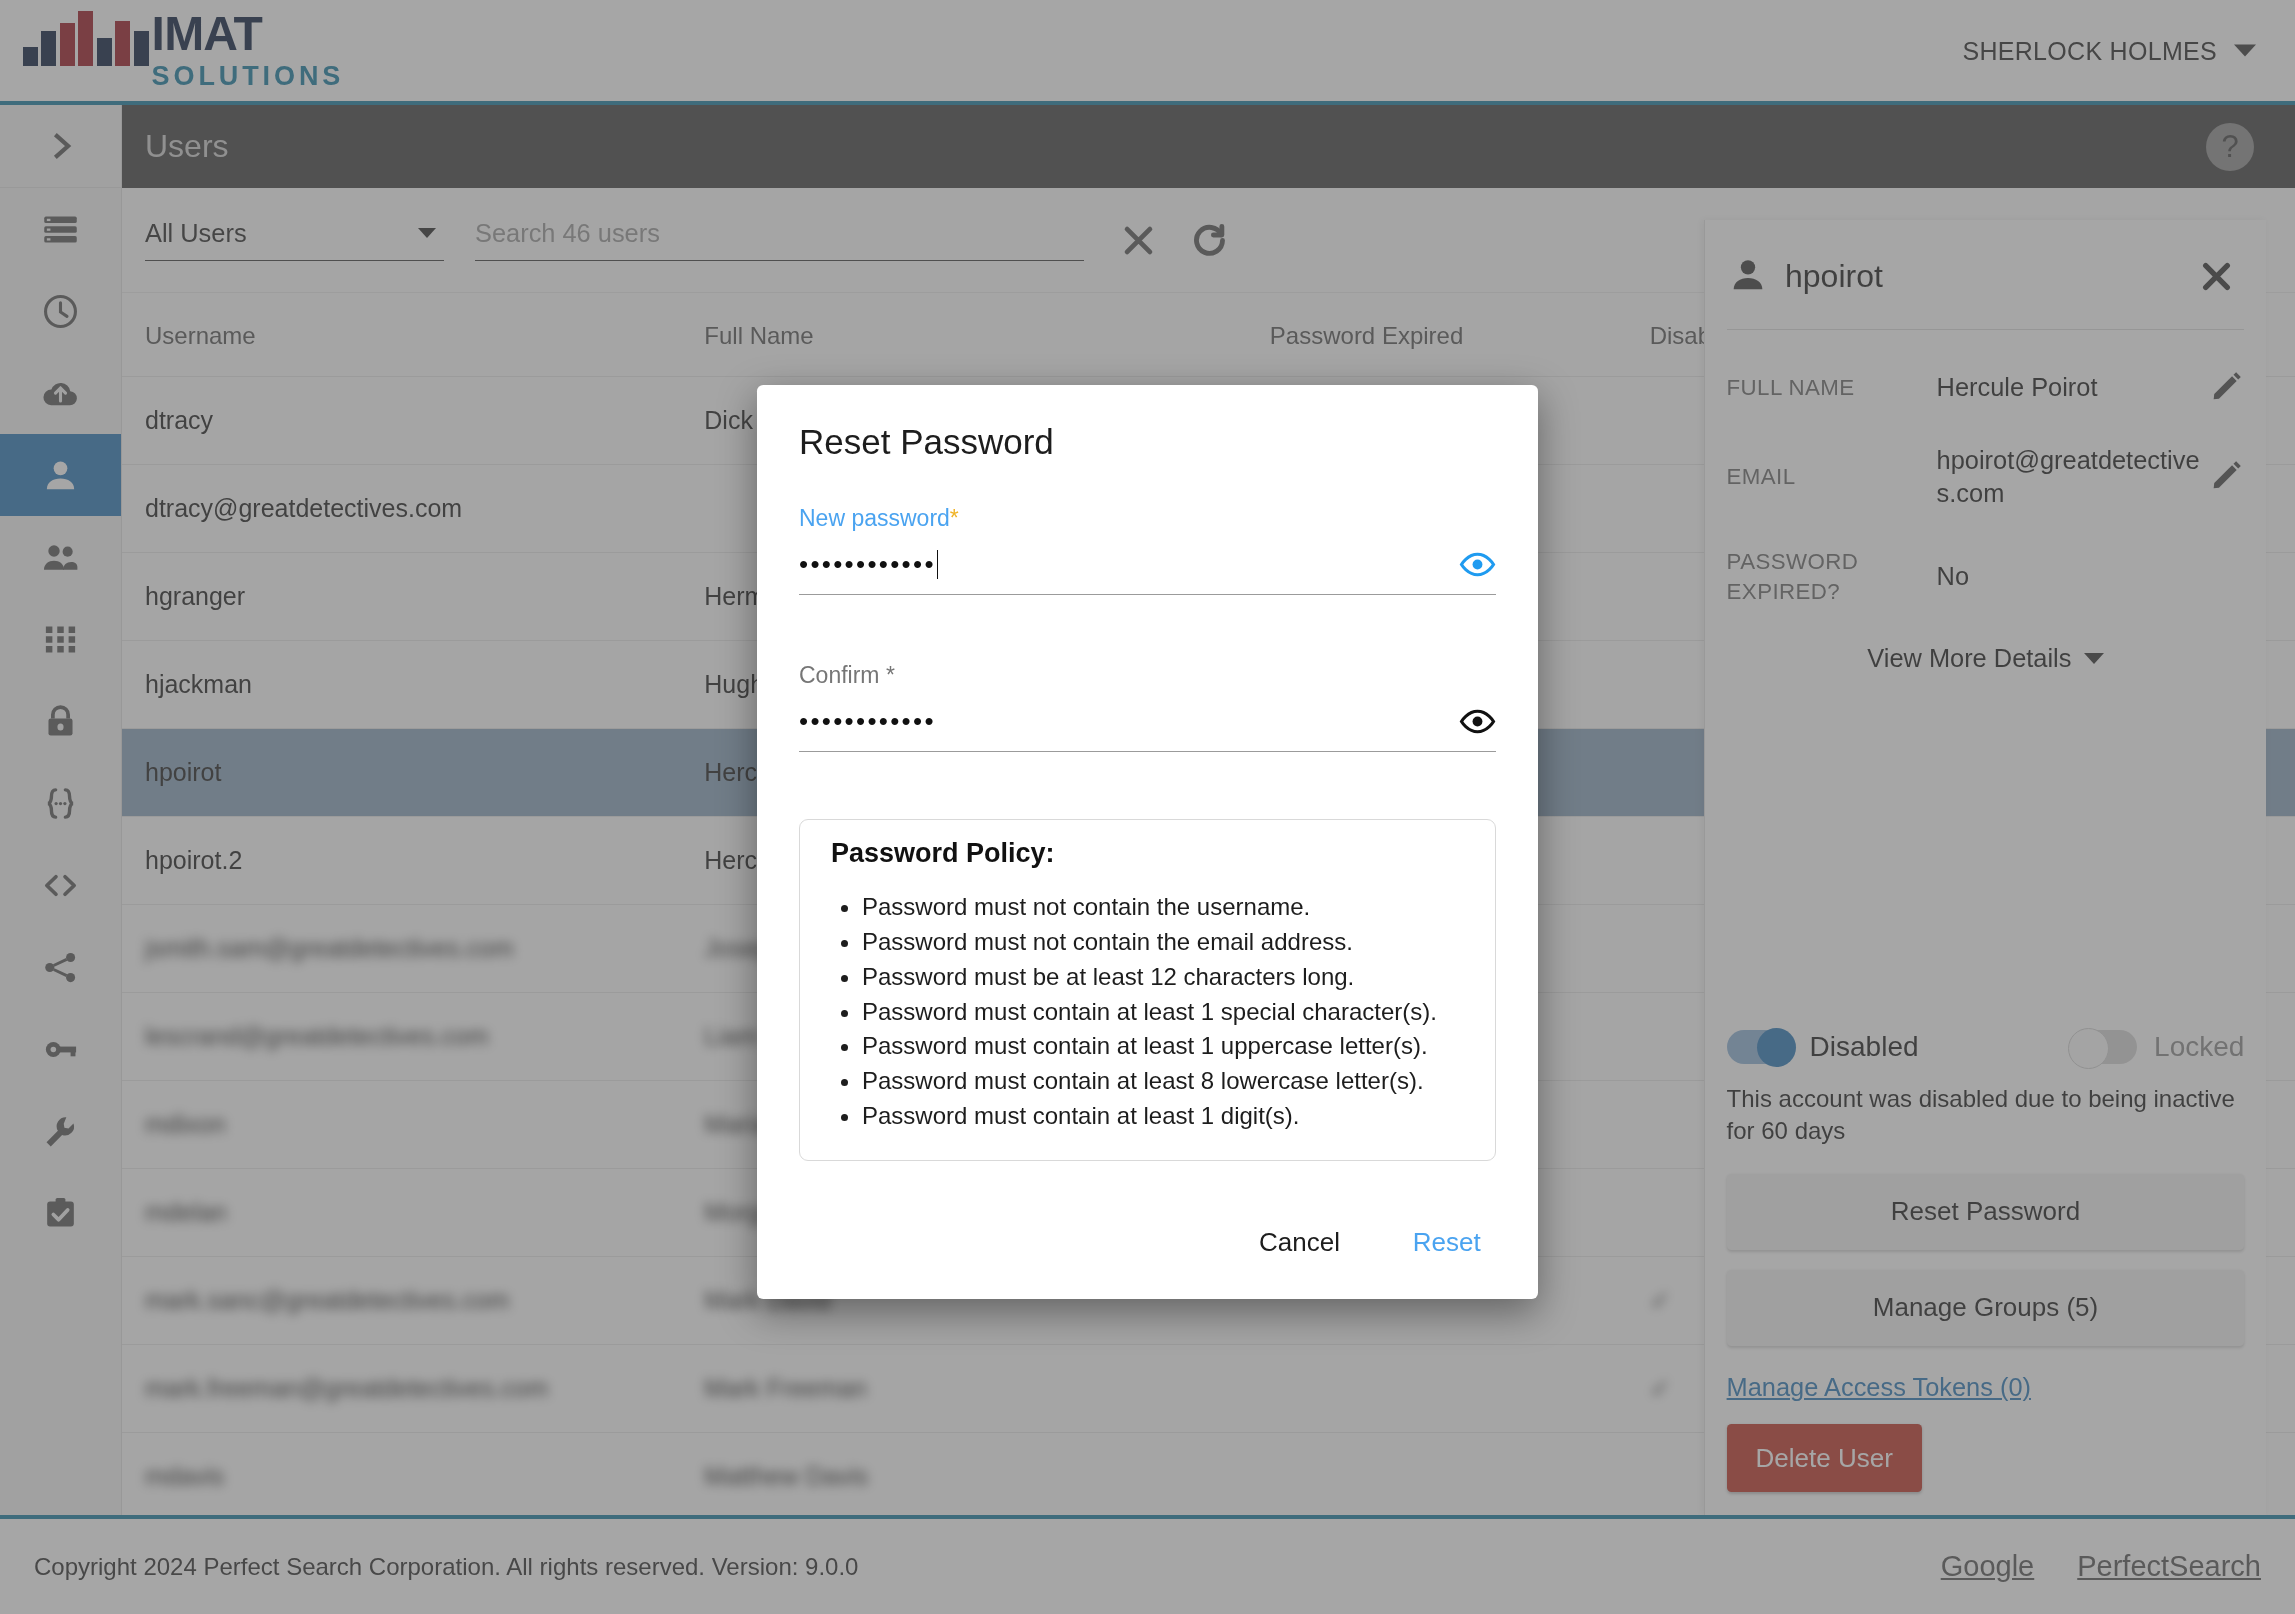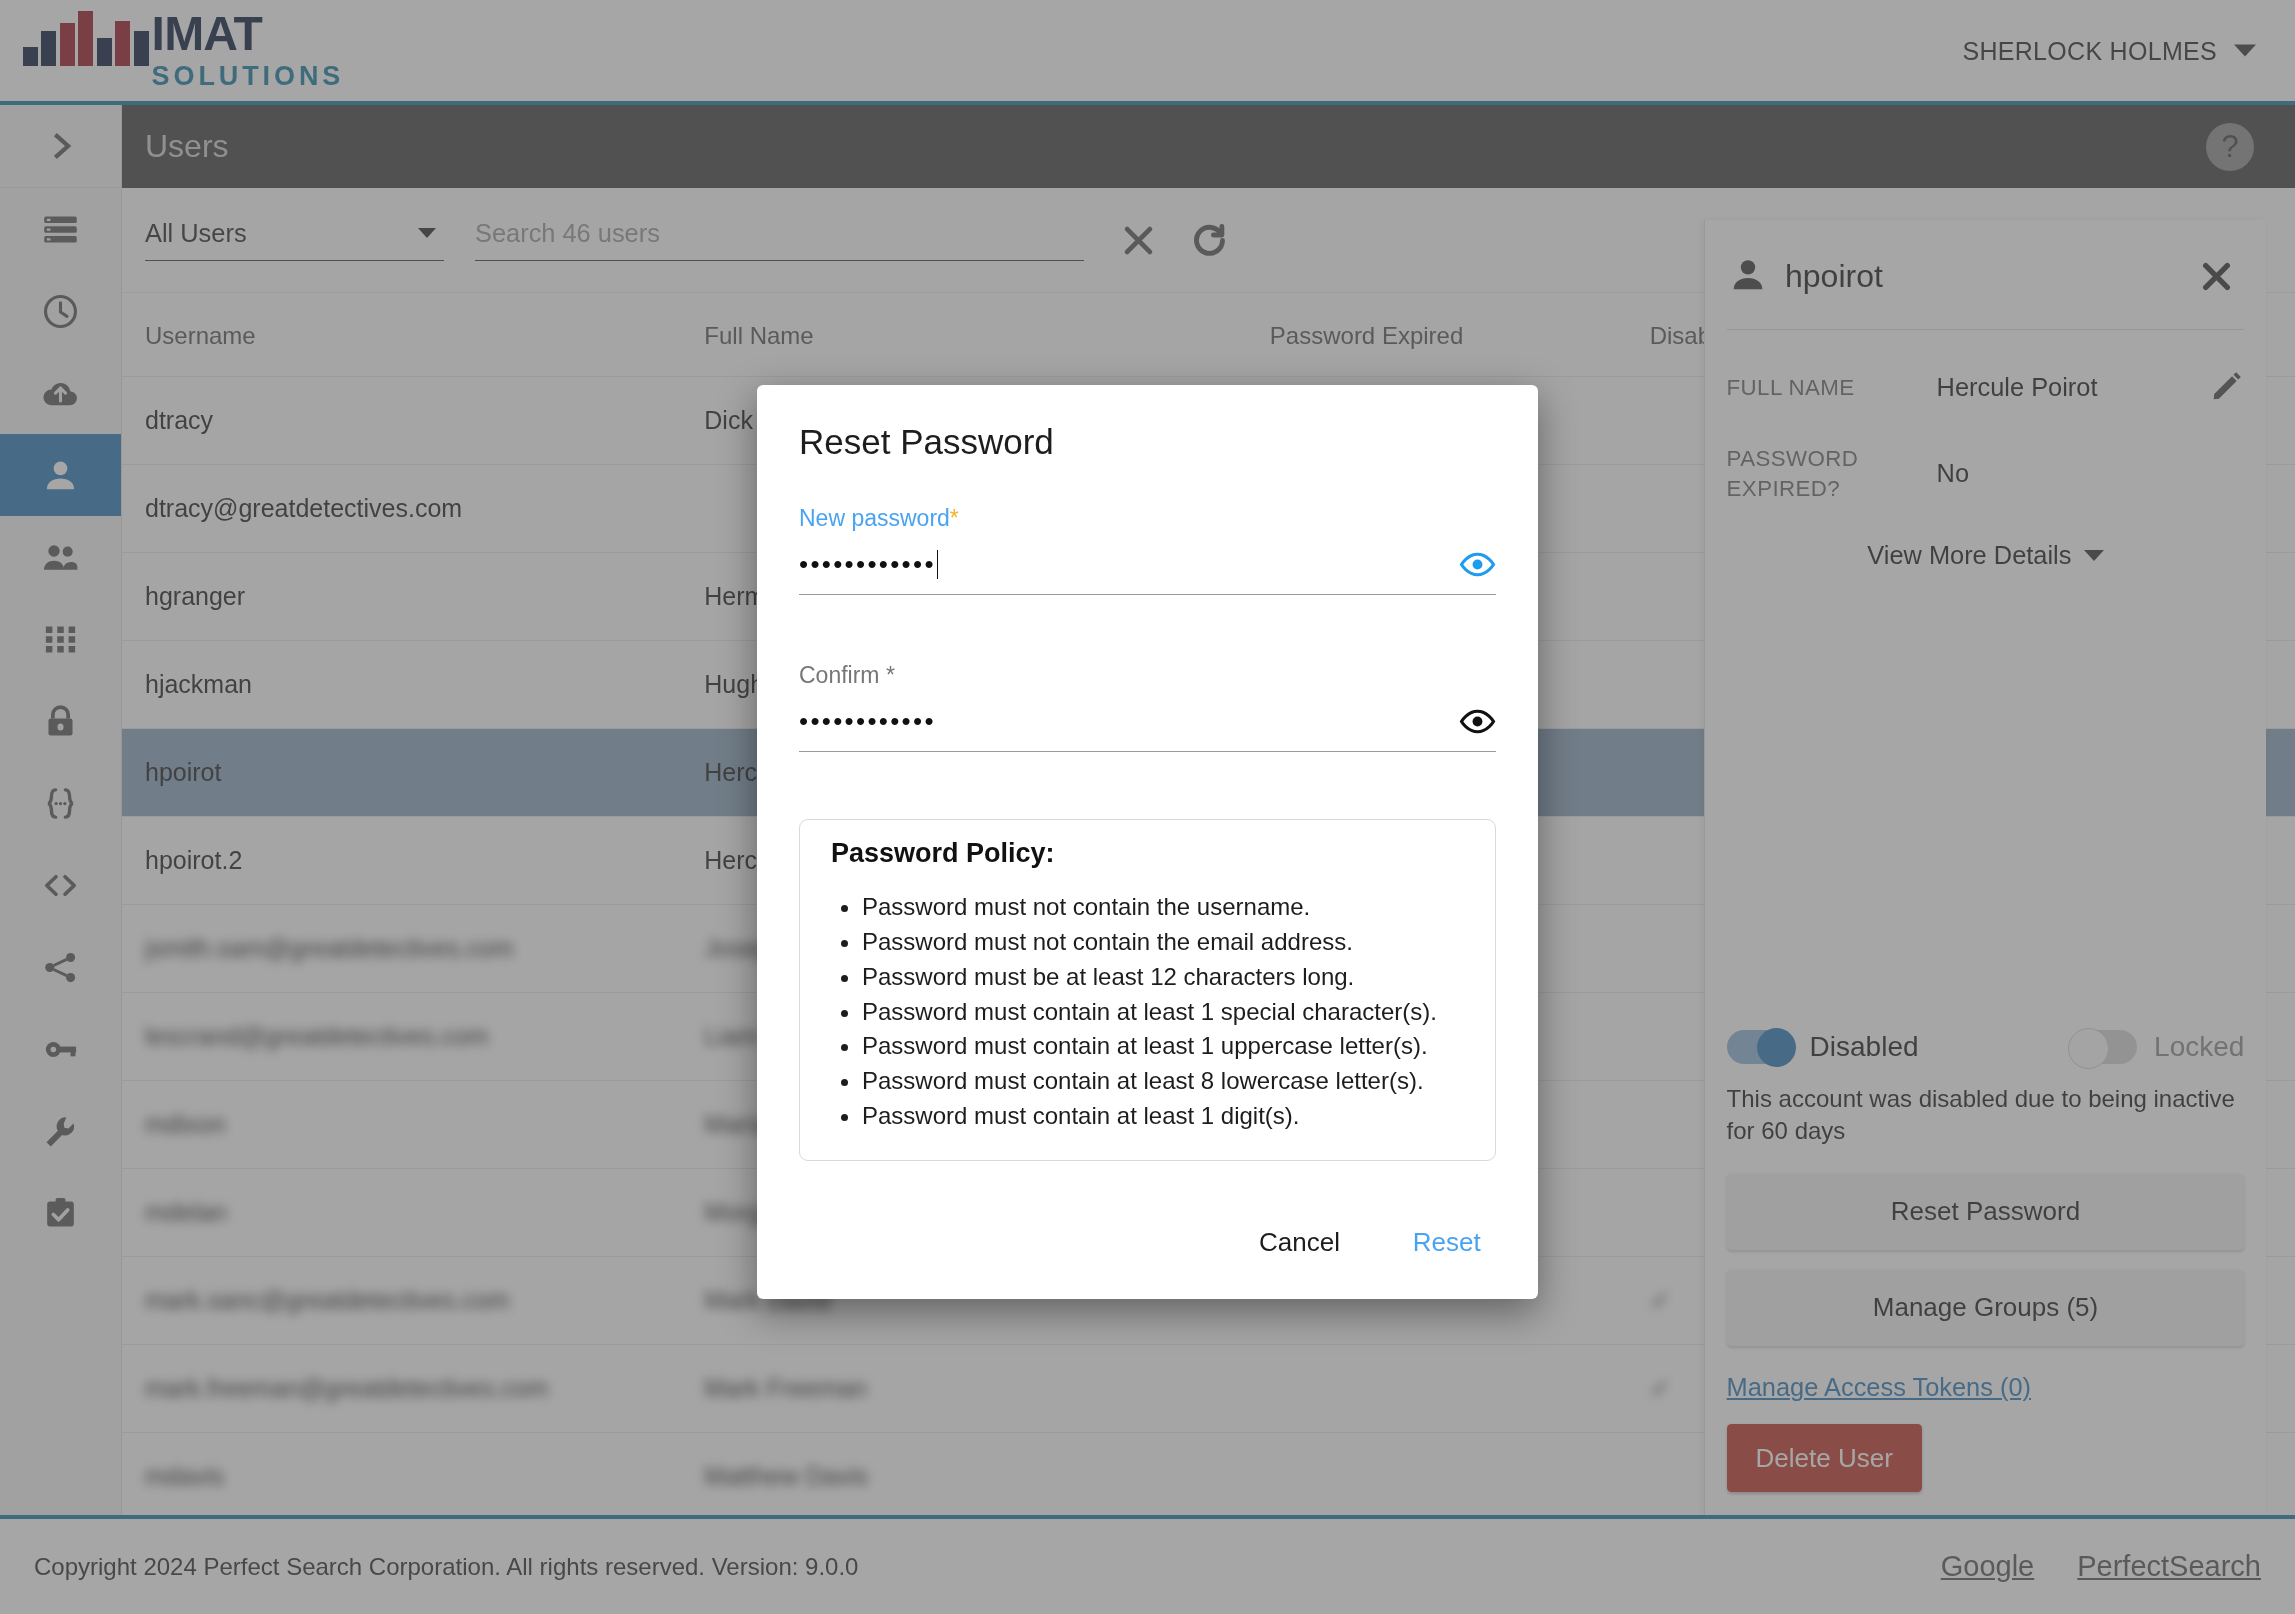--- a/index.html
+++ b/index.html
@@ -534,20 +534,30 @@
         <div class="dp-label">FULL NAME</div>
         <div class="dp-value">Hercule Poirot</div>
         <span class="dp-edit">
           <svg viewBox="0 0 24 24">
               <path d="M3.6 17.2 L15.8 5 L19 8.2 L6.8 20.4 L3.2 20.8z"></path>
               <path d="M16.8 4 L18.6 2.2 L21.8 5.4 L20 7.2z"></path>
             </svg>
         </span>
       </div>
       <div class="dp-row">
+        <div class="dp-label">EMAIL</div>
+        <div class="dp-value">hpoirot@greatdetectives.com</div>
+        <span class="dp-edit">
+          <svg viewBox="0 0 24 24">
+              <path d="M3.6 17.2 L15.8 5 L19 8.2 L6.8 20.4 L3.2 20.8z"></path>
+              <path d="M16.8 4 L18.6 2.2 L21.8 5.4 L20 7.2z"></path>
+            </svg>
+        </span>
+      </div>
+      <div class="dp-row">
         <div class="dp-label">PASSWORD EXPIRED?</div>
         <div class="dp-value">No</div>
         <span class="dp-edit"></span>
       </div>
       <div class="dp-more">
         <span>View More Details</span>
         <span class="chev"></span>
       </div>
     </div>
 

